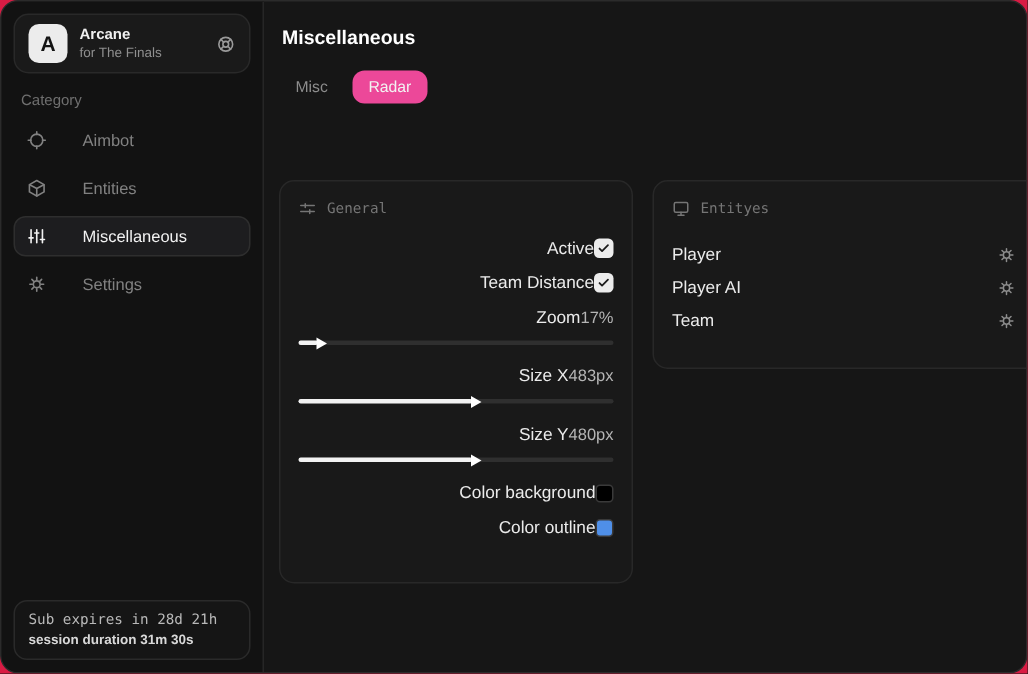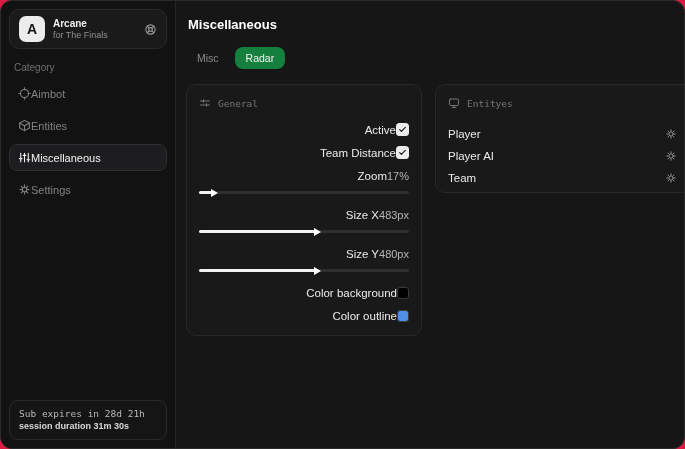--- a/index.html
+++ b/index.html
@@ -29,42 +29,42 @@
     width:26px;height:26px;flex:none;background:#ececec;border-radius:7px;
     color:#141414;font-weight:bold;font-size:14px;
     display:flex;align-items:center;justify-content:center;
   }
   .app-text{flex:1;min-width:0}
   .app-name{font-size:10px;font-weight:bold;color:#f0f0f0;line-height:12px}
   .app-sub{font-size:9px;color:#8f8f8f;line-height:11px}
   .app-card .icon{color:#9a9a9a}
   .category{font-size:10px;color:#6f6f6f;margin:13px 5px 7px}
   .nav-item{
-    display:flex;align-items:center;gap:0;
+    display:flex;align-items:center;gap:24px;
     padding:6px 8px;margin-bottom:5px;border-radius:8px;
     border:1px solid transparent;color:#818181;font-size:11px;cursor:default;
   }
   .nav-item .icon{color:inherit;display:flex}
   .nav-item.active{background:#1d1d1f;border-color:#2e2e2e;color:#f2f2f2}
   .footer-card{
     margin-top:auto;border:1px solid #2a2a2a;background:#151515;
     border-radius:9px;padding:6px 9px 7px;
   }
   .footer-line1{font-family:"DejaVu Sans Mono",monospace;font-size:9.5px;color:#b8b8b8;line-height:13px}
   .footer-line2{font-size:9px;font-weight:bold;color:#d9d9d9;line-height:12px}
   
   .main{flex:1;box-sizing:border-box;padding:16px 12px 0 10px}
   .main-title{font-size:13px;font-weight:bold;color:#fff;margin:0 0 15px 2px}
   .tabs{display:flex;gap:5px;margin:0 0 15px 0}
   .tab{font-size:10.5px;color:#8d8d8d;padding:5px 11px;border-radius:8px;cursor:default}
-  .tab.active{background:#15803d;color:#f2f2f2}
+  .tab.active{background:#ec4899;color:#f2f2f2}
   .panels{display:flex;gap:13px;align-items:flex-start}
   .panel{
     box-sizing:border-box;background:#191919;border:1px solid #282828;
-    border-radius:10px;padding:10px 12px 8px;
+    border-radius:10px;padding:10px 12px 25px;margin-top:36px;
   }
   .panel-general{width:236px}
   .panel-entities{width:276px}
   .panel-header{
     display:flex;align-items:center;gap:7px;margin:2px 0 9px;
     color:#757575;font-family:"DejaVu Sans Mono",monospace;font-size:9.5px;
   }
   .panel-header .icon{color:#757575;display:flex}
   .crow{display:flex;align-items:center;justify-content:flex-end;height:23px}
   .lbl{font-size:11.5px;color:#ebebeb}

